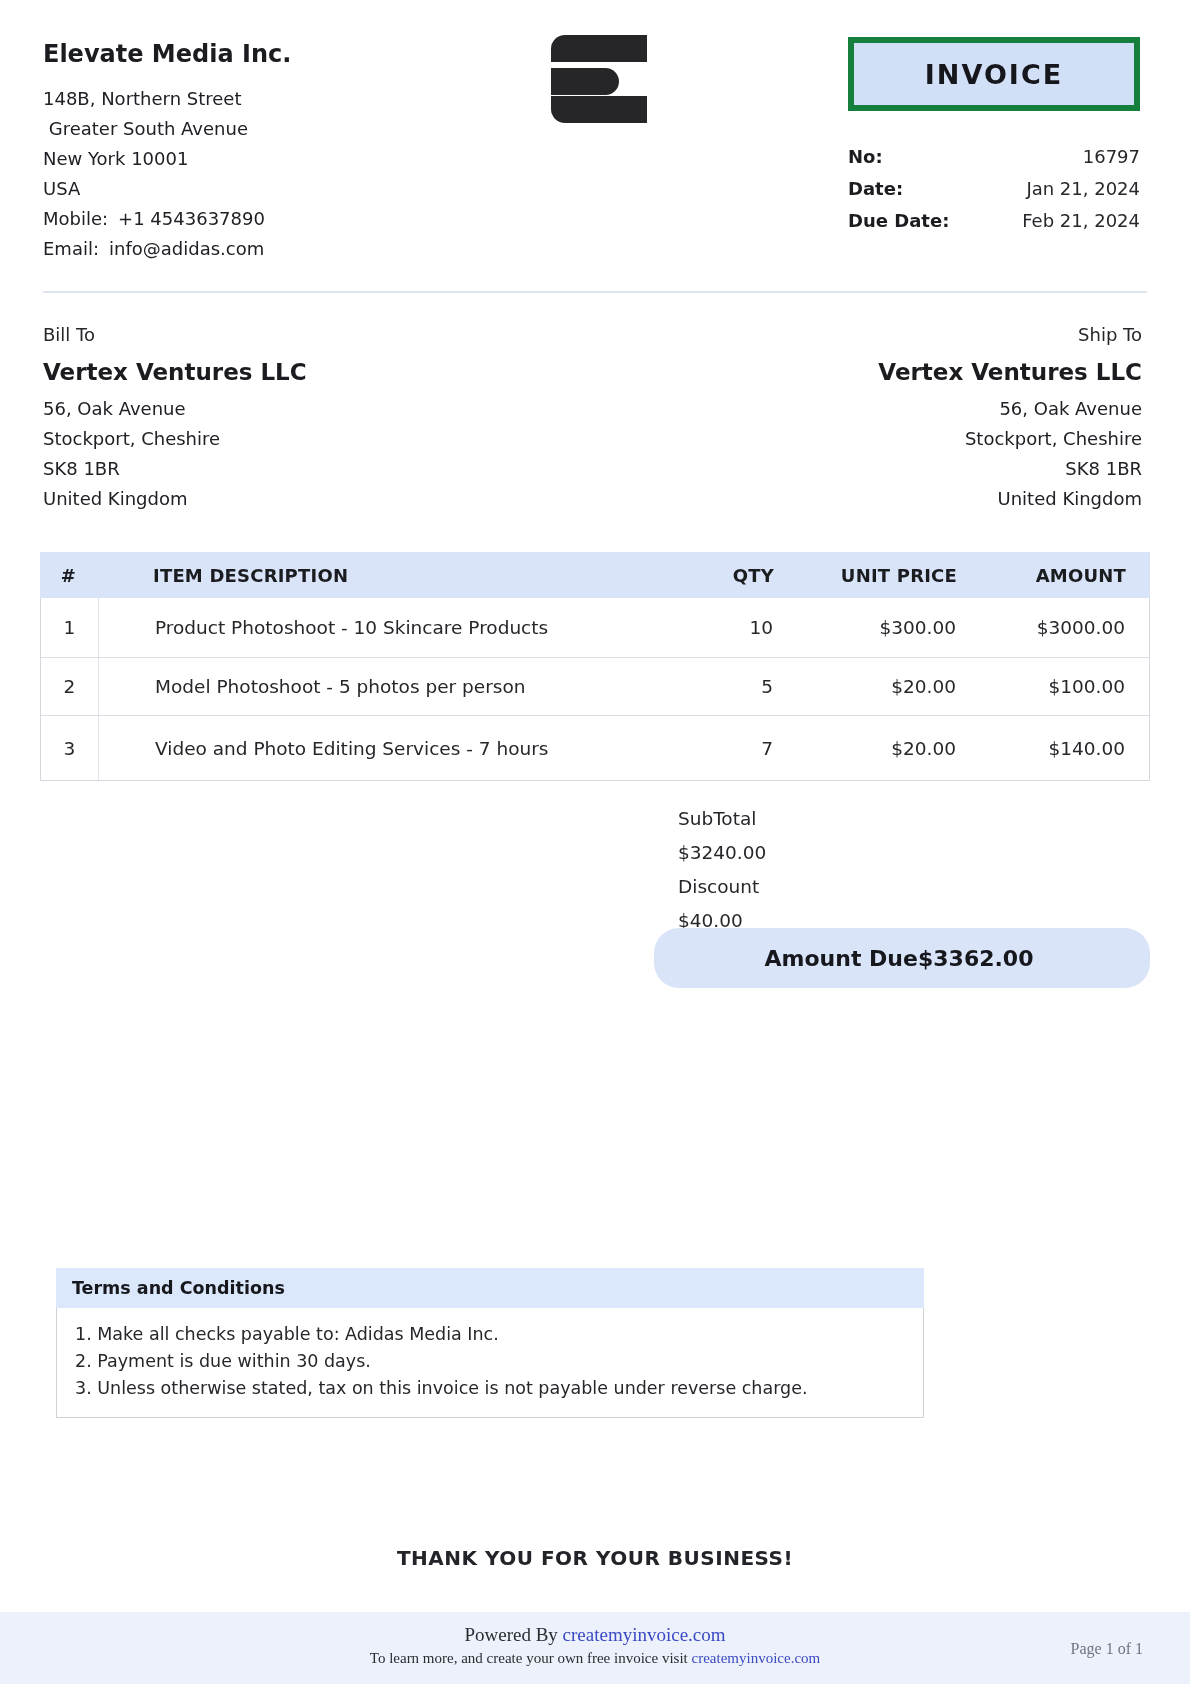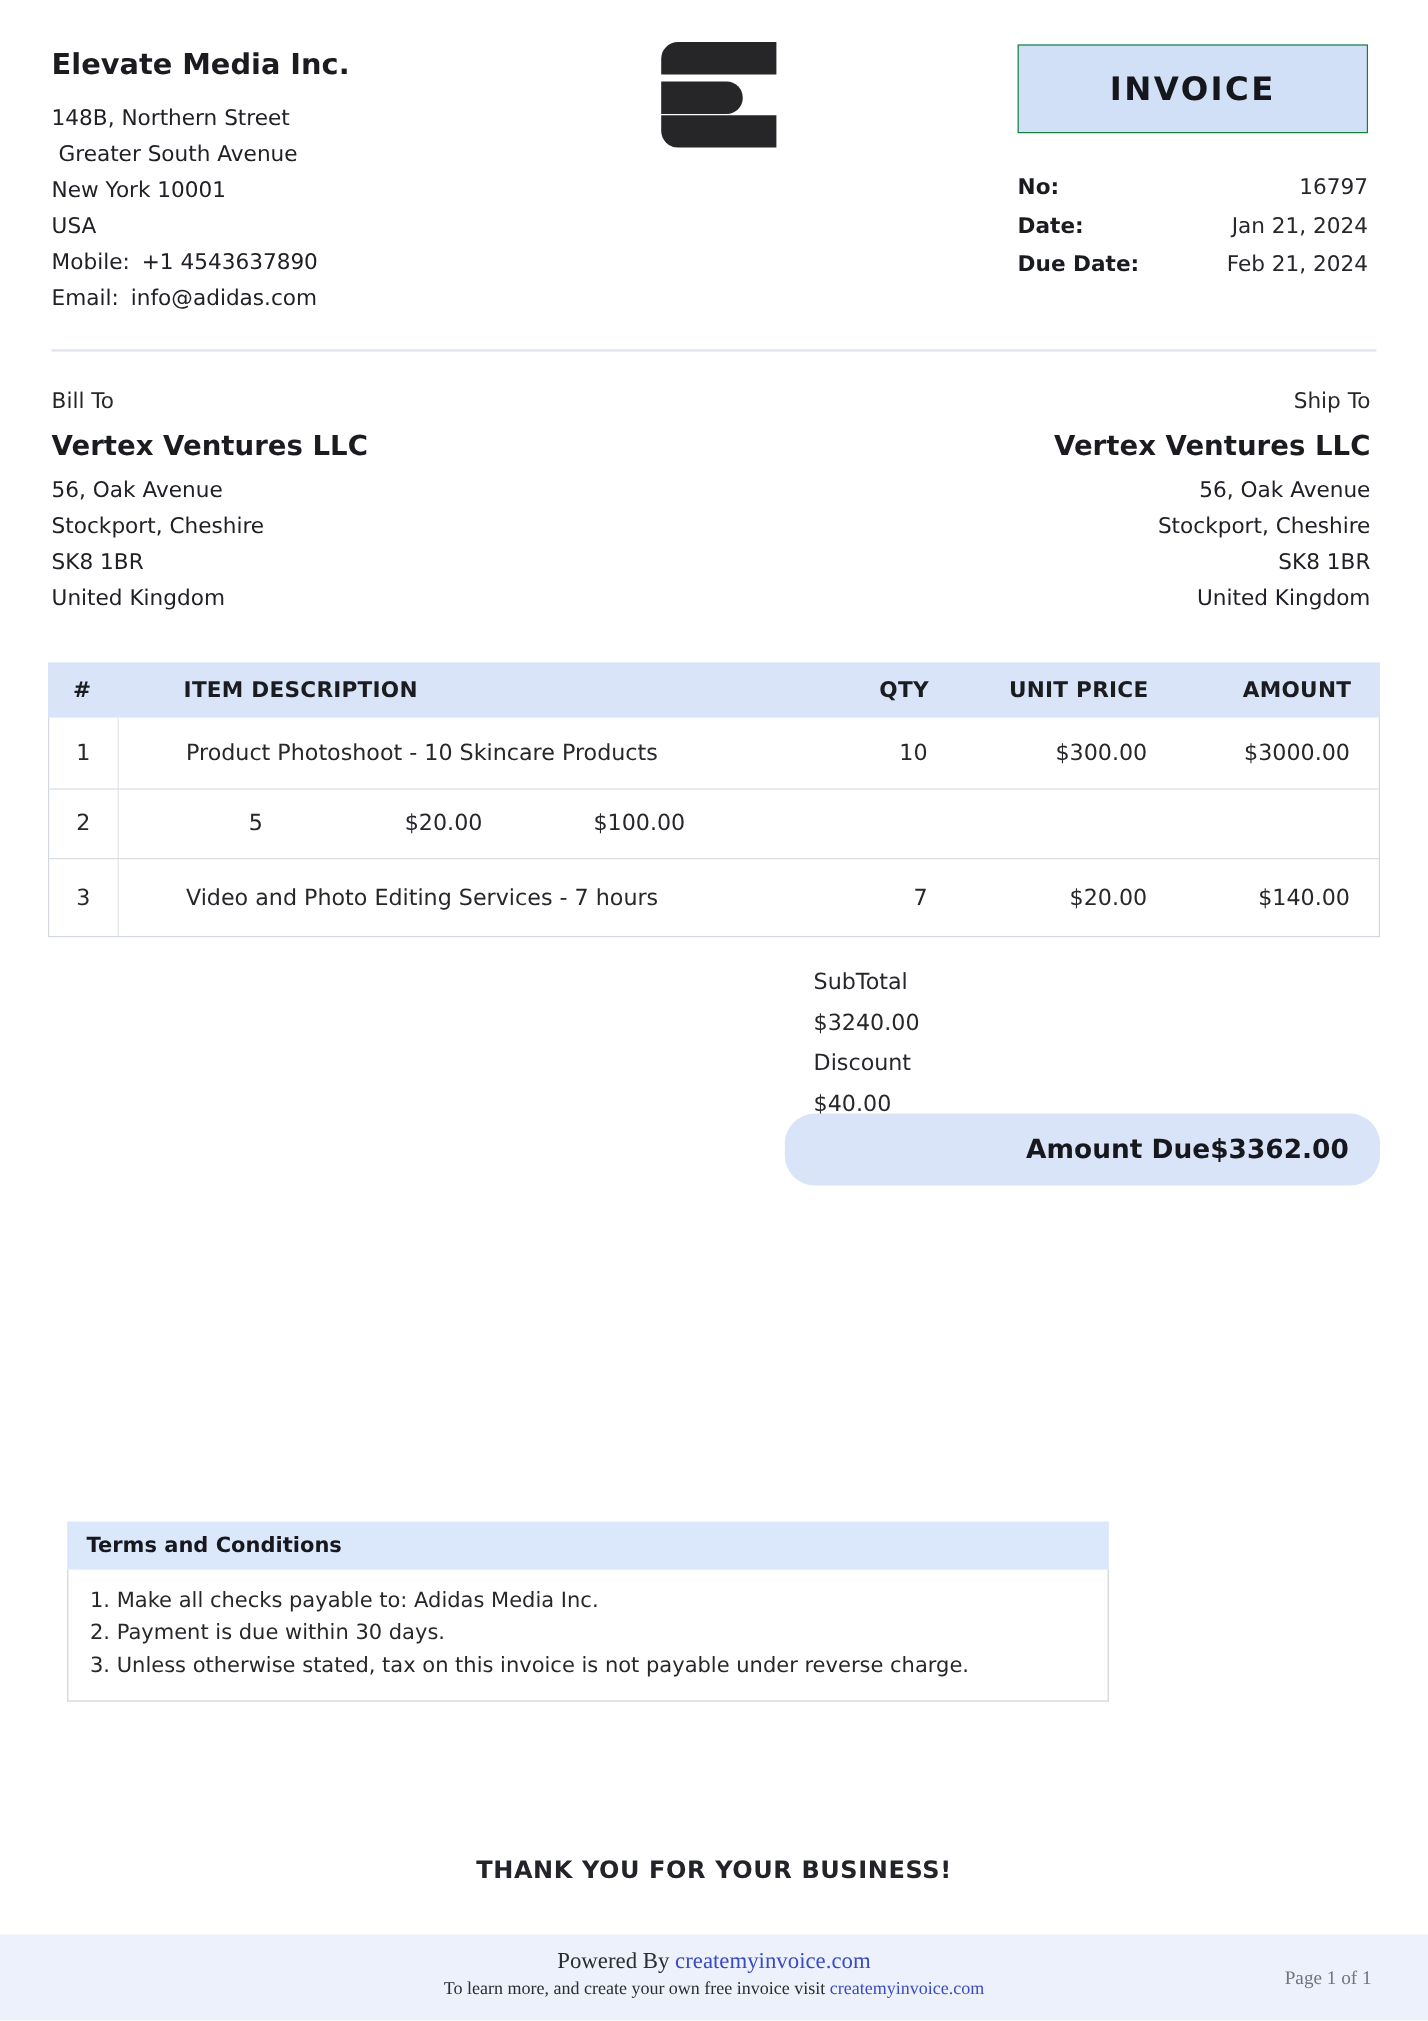--- a/index.html
+++ b/index.html
@@ -13,21 +13,21 @@
   .company-line{font-size:18px;line-height:30px;color:#202126;white-space:pre-wrap;}
   .contact-line{font-size:18px;line-height:30px;color:#202126;}
   .contact-line .lbl{margin-right:10px;}
   .logo{position:absolute;left:551px;top:35px;width:96px;height:88px;}
   .logo .bar{position:absolute;left:0;background:#262629;height:27px;}
   .logo .bar.top{top:0;width:96px;border-top-left-radius:14px;}
   .logo .bar.mid{top:33px;width:68px;border-top-right-radius:14px;border-bottom-right-radius:14px;}
   .logo .bar.bot{top:61px;width:96px;border-bottom-left-radius:14px;}
   .invoice-col{position:absolute;left:848px;top:37px;width:292px;}
   .invoice-badge{
-    width:100%;height:74px;box-sizing:border-box;background:#d2e0f7;border:1px solid #15803d;
+    width:100%;height:74px;box-sizing:border-box;background:#d2e0f7;border:6px solid #15803d;
     display:flex;align-items:center;justify-content:center;
     font-size:27px;font-weight:bold;letter-spacing:2px;color:#16171c;
   }
   .meta{margin-top:30px;}
   .meta-row{display:flex;justify-content:space-between;font-size:18px;line-height:32px;}
   .meta-row .m-label{font-weight:bold;color:#1b1c20;}
   .meta-row .m-value{color:#26272b;}
   
   .divider{position:absolute;left:43px;right:43px;top:291px;height:2px;background:#e1e5ee;}
   
@@ -51,21 +51,21 @@
   .c-desc{flex:1;padding-left:56px;text-align:left;}
   .c-qty{width:120px;flex:none;text-align:right;}
   .c-unit{width:183px;flex:none;text-align:right;}
   .c-amt{width:193px;flex:none;text-align:right;padding-right:24px;box-sizing:border-box;}
   
   .totals{position:absolute;left:654px;top:802px;width:496px;box-sizing:border-box;}
   .tot-row{display:flex;justify-content:space-between;font-size:18.5px;line-height:34px;color:#26272b;
     padding-left:24px;padding-right:26px;flex-direction:column;}
   .amount-due{
     position:absolute;left:654px;top:928px;width:496px;height:60px;box-sizing:border-box;
-    background:#d9e4f8;display:flex;align-items:center;justify-content:flex-end;
+    background:#d9e4f8;display:flex;align-items:center;justify-content:center;
     padding-left:20px;padding-right:26px;font-size:22px;font-weight:bold;color:#17181d;border-radius:25px;
   }
   
   .terms{position:absolute;left:56px;top:1268px;width:868px;box-sizing:border-box;}
   .terms-head{height:40px;background:#dbe7fb;display:flex;align-items:center;padding-left:16px;
     font-size:17.5px;font-weight:bold;color:#17181d;box-sizing:border-box;}
   .terms-body{border:1px solid #cfd2d9;border-top:none;padding:13px 16px 15px 18px;box-sizing:border-box;}
   .terms-item{font-size:17.5px;line-height:27px;color:#26272b;}
   
   .thanks{position:absolute;left:0;right:0;top:1546px;text-align:center;
@@ -153,20 +153,21 @@
     <div class="t-body">
       <div class="t-row">
         <div class="c-num">1</div>
         <div class="c-desc">Product Photoshoot - 10 Skincare Products</div>
         <div class="c-qty">10</div>
         <div class="c-unit">$300.00</div>
         <div class="c-amt">$3000.00</div>
       </div>
       <div class="t-row">
         <div class="c-num">2</div>
+        <div class="c-desc">Model Photoshoot - 5 photos per person</div>
         <div class="c-qty">5</div>
         <div class="c-unit">$20.00</div>
         <div class="c-amt">$100.00</div>
       </div>
       <div class="t-row">
         <div class="c-num">3</div>
         <div class="c-desc">Video and Photo Editing Services - 7 hours</div>
         <div class="c-qty">7</div>
         <div class="c-unit">$20.00</div>
         <div class="c-amt">$140.00</div>

